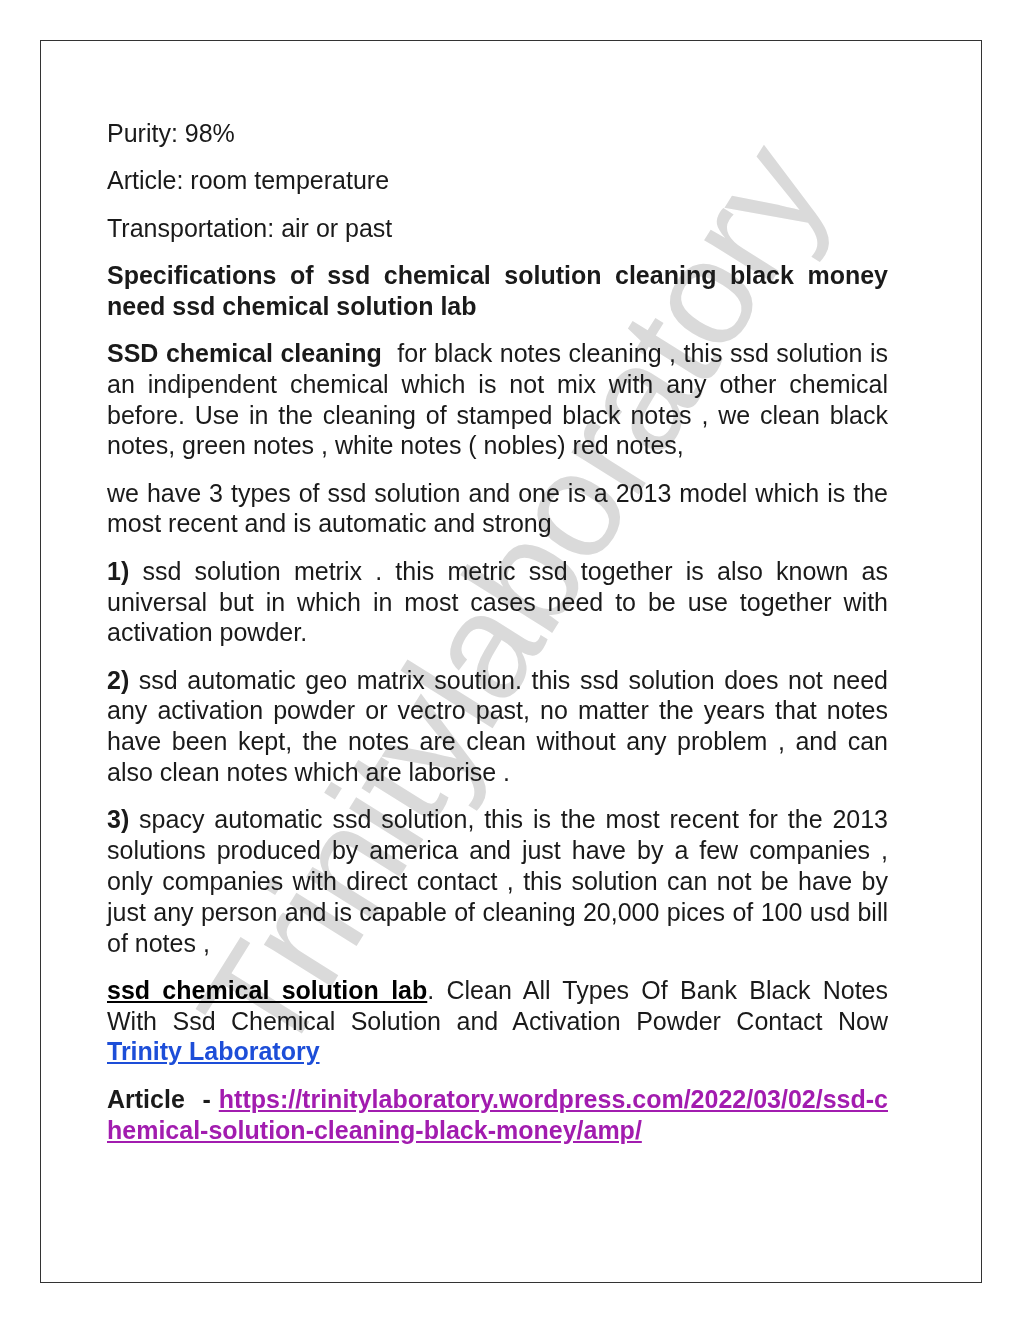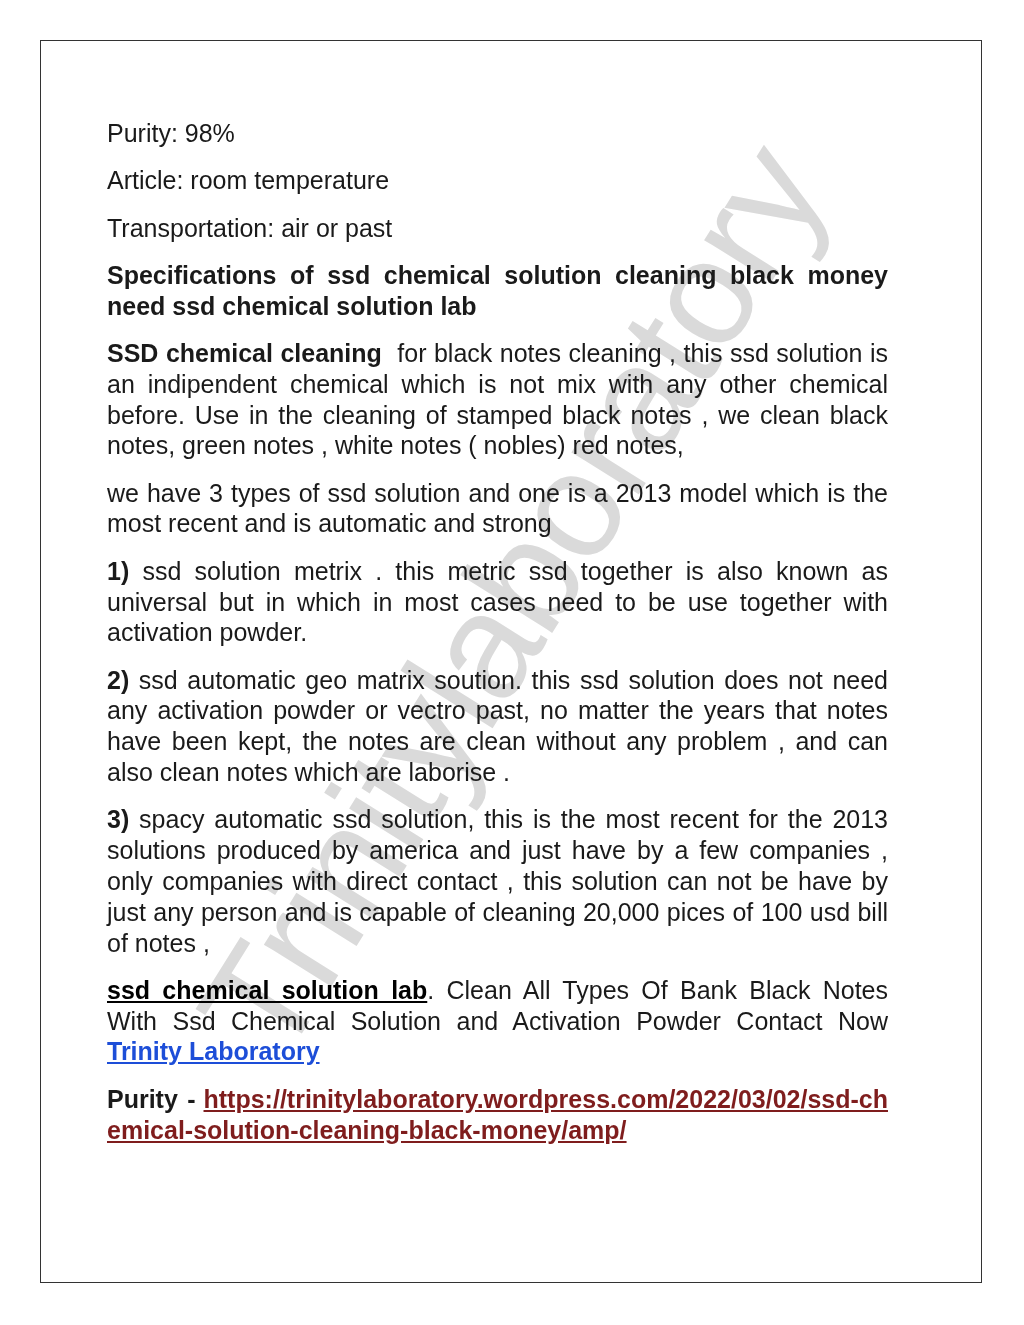--- a/index.html
+++ b/index.html
@@ -103,16 +103,16 @@
 
   <p class="justify">
     <span class="b">3)</span><span> spacy automatic ssd solution, this is the most recent for the 2013 solutions produced by america and just have by a few companies , only companies with direct contact , this solution can not be have by just any person and is capable of cleaning 20,000 pices of 100 usd bill of notes ,</span>
   </p>
 
   <p class="justify">
     <a class="link" href="#" style="color: #000000;">ssd chemical solution lab</a><span>. Clean All Types Of Bank Black Notes With Ssd Chemical Solution and Activation Powder Contact Now </span><a class="link" href="#" style="color: #1d4ed8;">Trinity Laboratory</a>
   </p>
 
   <p class="justify">
-    <span class="b">Purity -</span><span class="spacer"></span><a class="link" href="#" style="word-break: break-all; color: #7f1d1d;">https://trinitylaboratory.wordpress.com/2022/03/02/ssd-chemical-solution-cleaning-black-money/amp/</a>
+    <span class="b">Article -</span><span class="spacer"></span><a class="link" href="#" style="word-break: break-all; color: #a21caf;">https://trinitylaboratory.wordpress.com/2022/03/02/ssd-chemical-solution-cleaning-black-money/amp/</a>
   </p>
 
 </div>
 
 </body></html>

